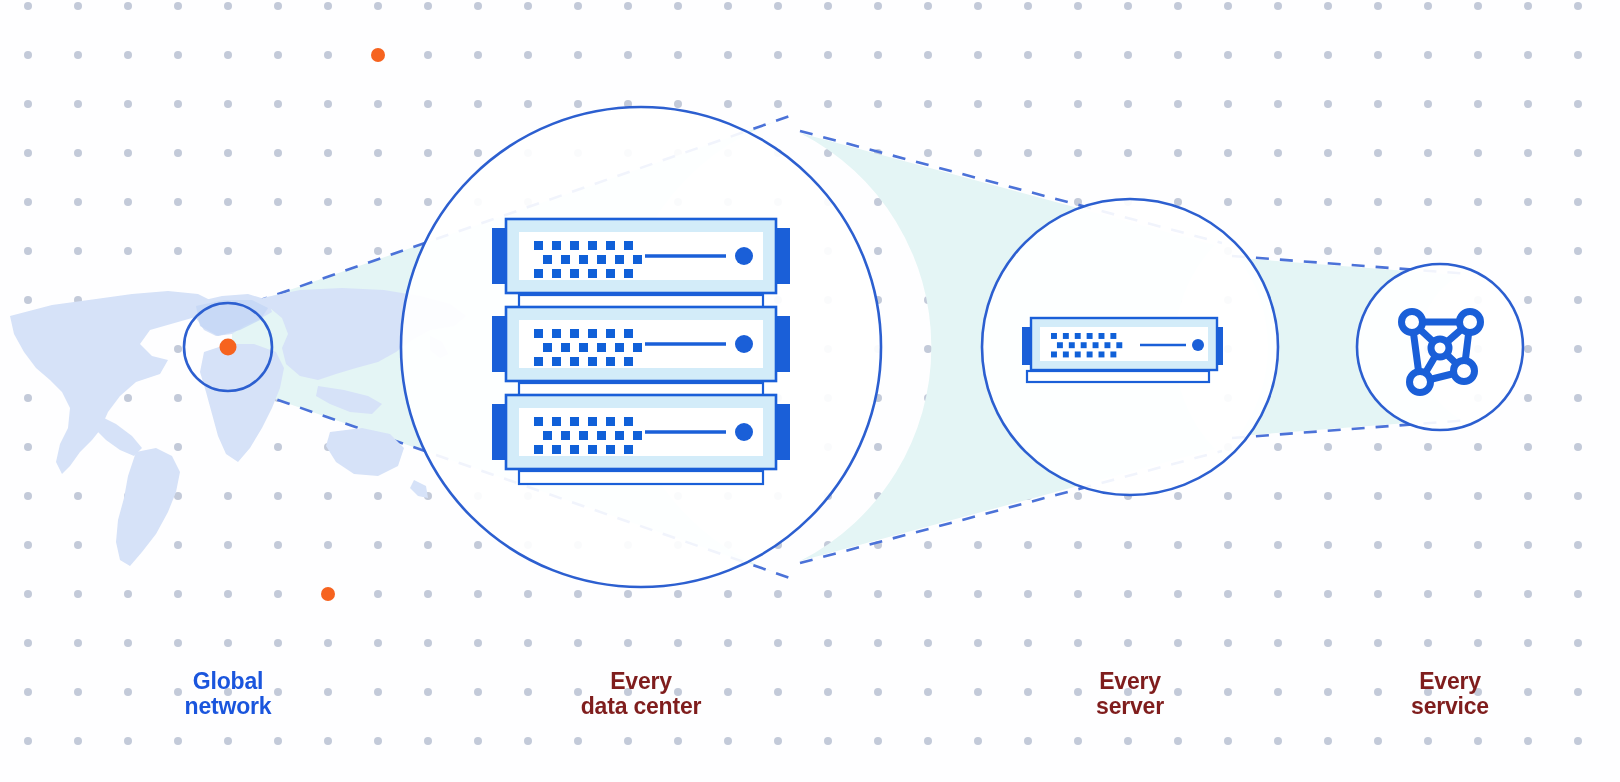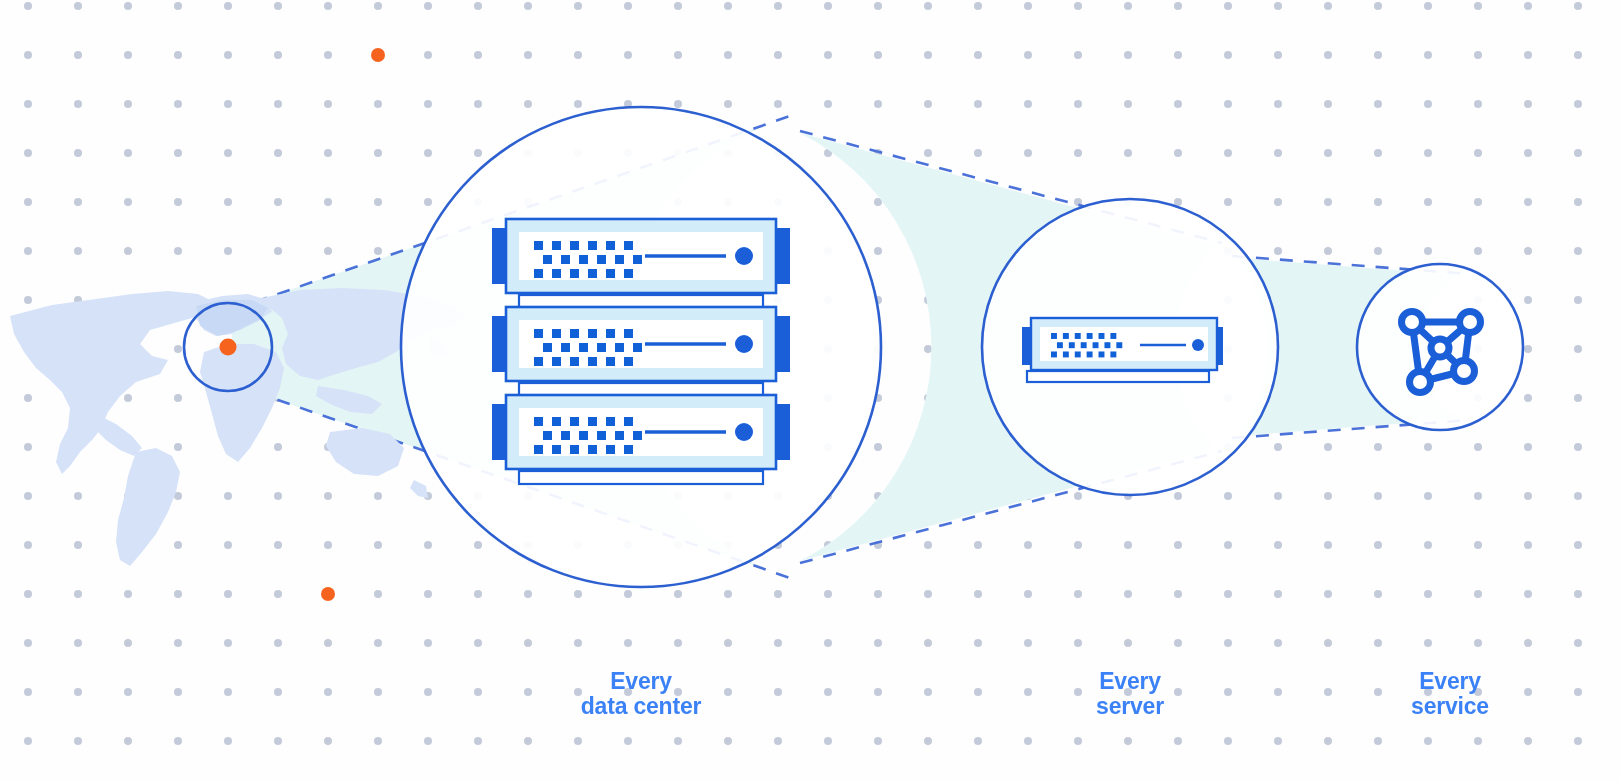--- a/index.html
+++ b/index.html
@@ -30,21 +30,21 @@
   #art      { z-index: 5; }
   #labels   { z-index: 6; }
 
   .caption {
     position: absolute;
     text-align: center;
     font-size: 23px;
     font-weight: bold;
     line-height: 1.08;
     letter-spacing: -0.2px;
-    color: #3b82f6;
+    color: #7f1d1d;
     white-space: pre-line;
   }
   .caption.accent { color: #1a55dd; }
 </style>
 </head>
 <body>
 
 <div id="stage">
 
   <svg class="layer" id="dot-grid" viewBox="0 0 1620 782" width="1620" height="782">
@@ -823,20 +823,22 @@
     <g>
       <circle cx="1412" cy="322" r="10.5" fill="#ffffff" stroke="#1a5fd8" stroke-width="7"></circle>
       <circle cx="1470" cy="322" r="10.5" fill="#ffffff" stroke="#1a5fd8" stroke-width="7"></circle>
       <circle cx="1420" cy="382" r="10.5" fill="#ffffff" stroke="#1a5fd8" stroke-width="7"></circle>
       <circle cx="1464" cy="371" r="10.5" fill="#ffffff" stroke="#1a5fd8" stroke-width="7"></circle>
       <circle cx="1440" cy="348" r="9" fill="#ffffff" stroke="#1a5fd8" stroke-width="7"></circle>
     </g>
   </svg>
 
   <div class="layer" id="labels">
+    <div class="caption accent" style="left:128px; top:669px; width:200px;">Global
+network</div>
     <div class="caption" style="left:511px; top:669px; width:260px;">Every
 data center</div>
     <div class="caption" style="left:1020px; top:669px; width:220px;">Every
 server</div>
     <div class="caption" style="left:1340px; top:669px; width:220px;">Every
 service</div>
   </div>
 
 </div>
 

